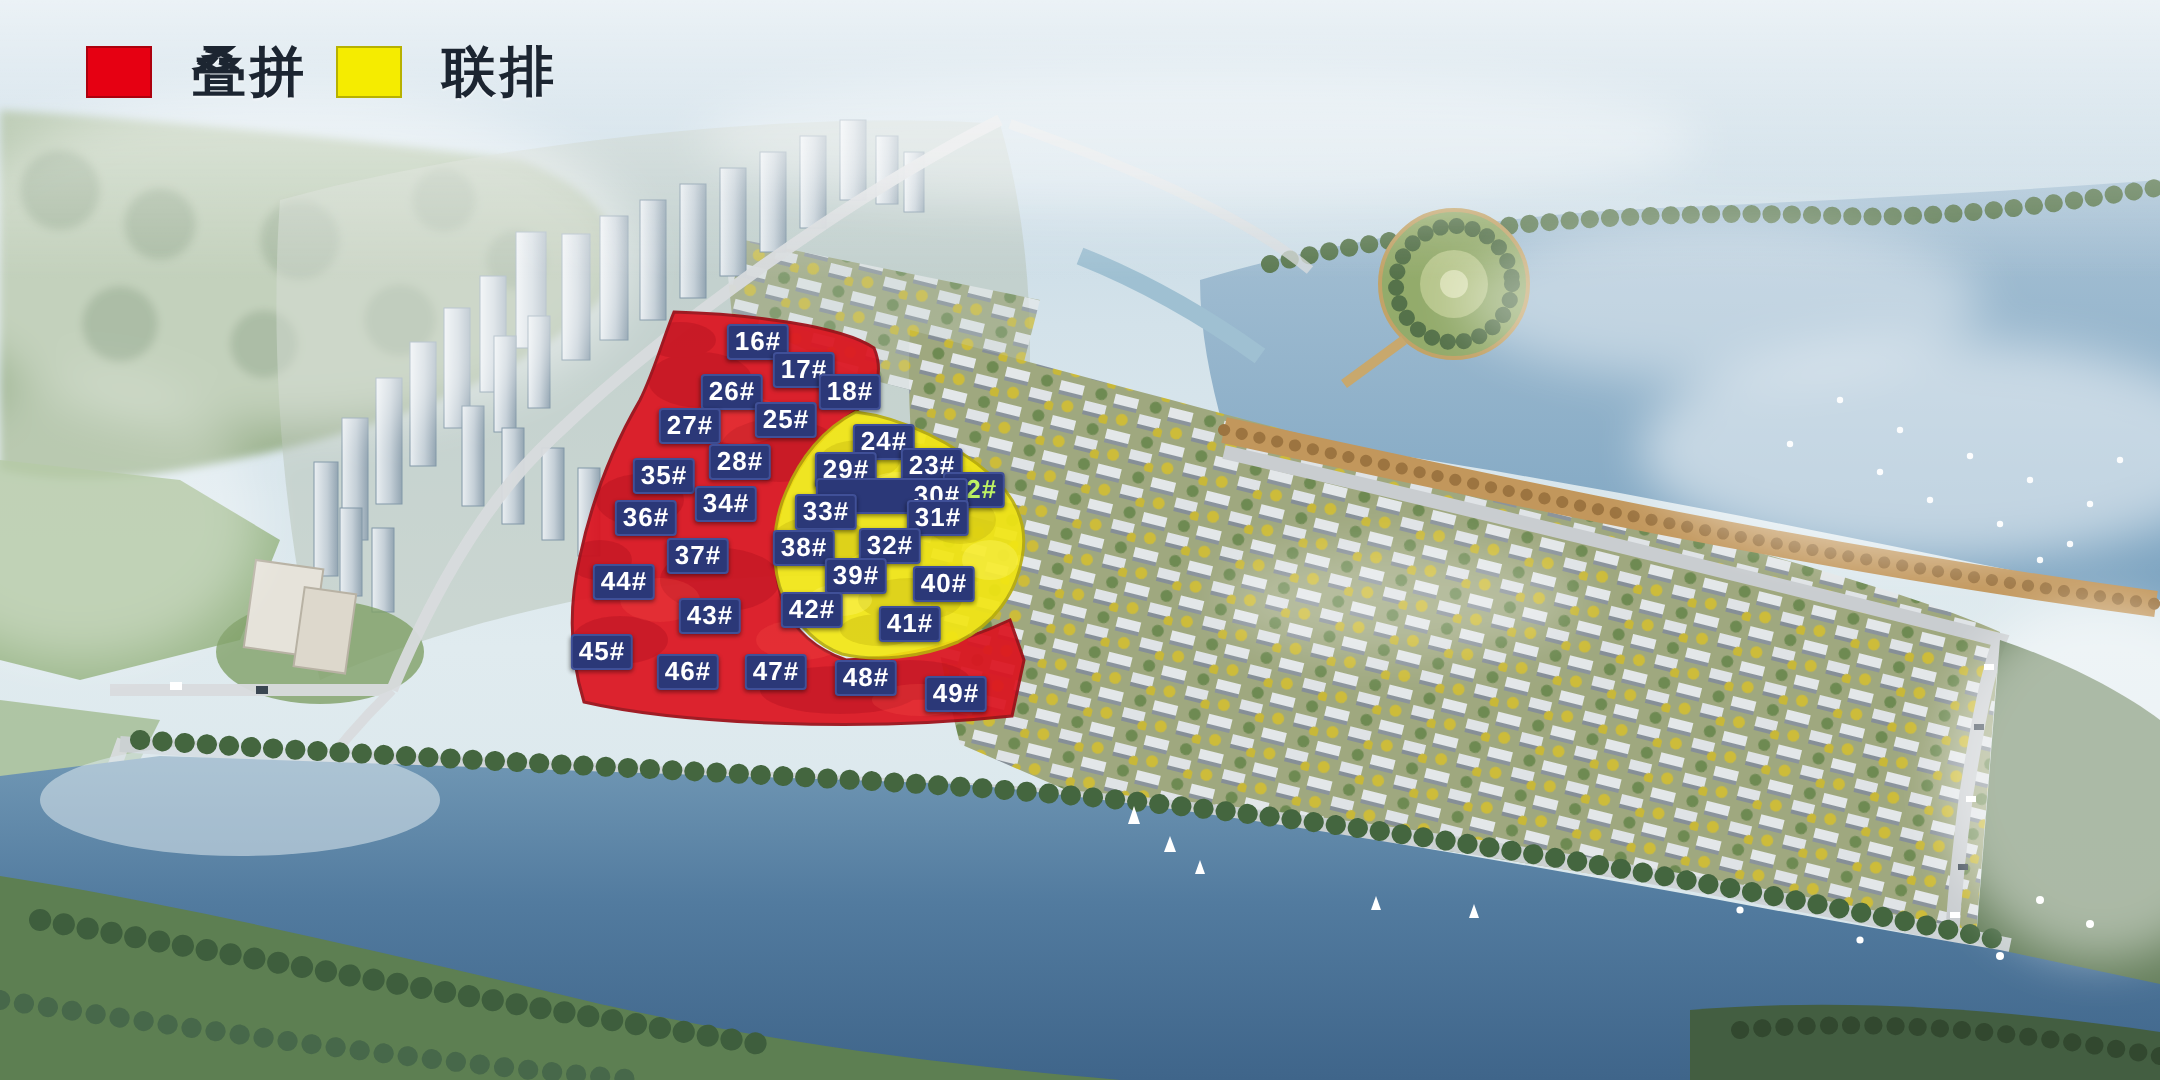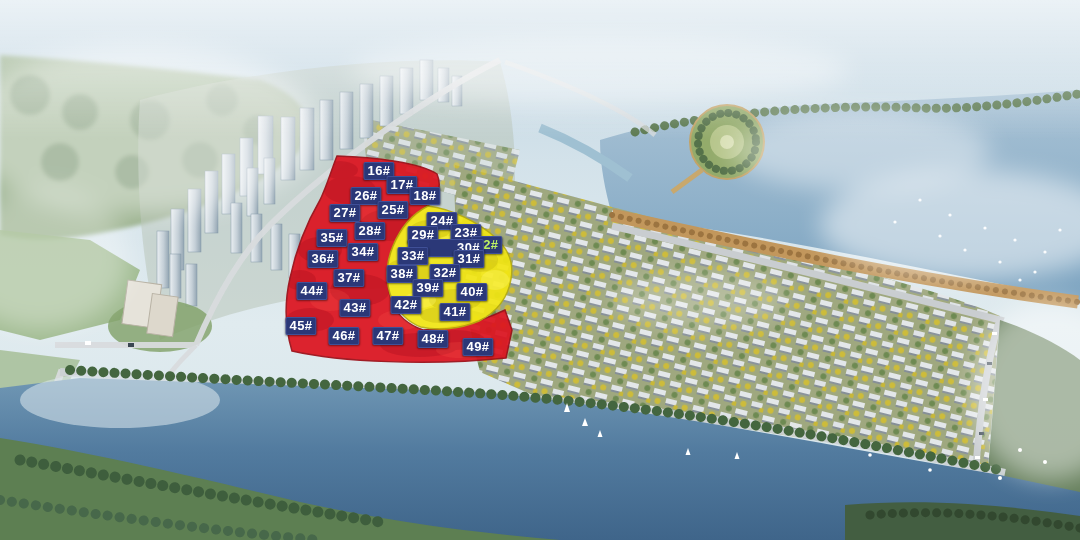--- a/index.html
+++ b/index.html
@@ -304,15 +304,21 @@
       <div class="blabel" style="left: 406px; top: 305px; background-color: rgb(43, 56, 120); color: rgb(255, 255, 255);">42#</div>
       <div class="blabel" style="left: 355px; top: 308px; background-color: rgb(43, 56, 120); color: rgb(255, 255, 255);">43#</div>
       <div class="blabel" style="left: 455px; top: 312px; background-color: rgb(43, 56, 120); color: rgb(255, 255, 255);">41#</div>
       <div class="blabel" style="left: 301px; top: 326px; background-color: rgb(43, 56, 120); color: rgb(255, 255, 255);">45#</div>
       <div class="blabel" style="left: 344px; top: 336px; background-color: rgb(43, 56, 120); color: rgb(255, 255, 255);">46#</div>
       <div class="blabel" style="left: 388px; top: 336px; background-color: rgb(43, 56, 120); color: rgb(255, 255, 255);">47#</div>
       <div class="blabel" style="left: 433px; top: 339px; background-color: rgb(43, 56, 120); color: rgb(255, 255, 255);">48#</div>
       <div class="blabel" style="left: 478px; top: 347px; background-color: rgb(43, 56, 120); color: rgb(255, 255, 255);">49#</div>
     </div>
 
-
-
+<div class="legend">
+  <span class="swatch" style="background-color: rgb(230, 0, 18);"></span>
+  <span class="legend-text">叠拼</span>
+  <span class="swatch" style="background-color: rgb(245, 236, 0);"></span>
+  <span class="legend-text">联排</span>
 </div>
 
+
+</div>
+
 </body></html>

